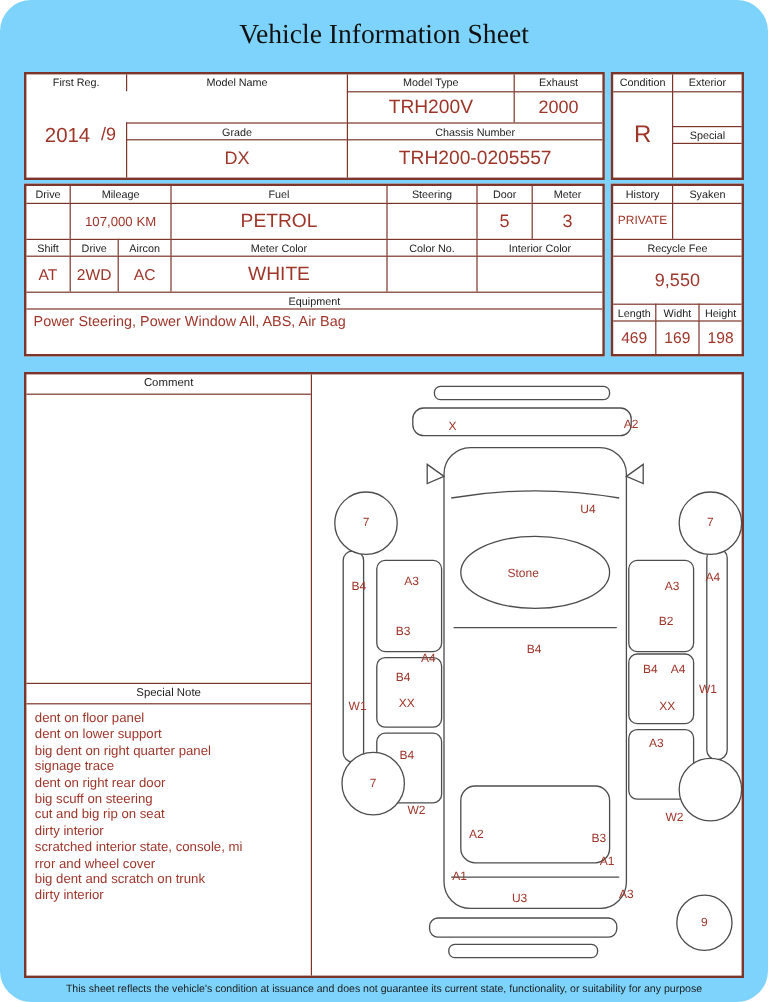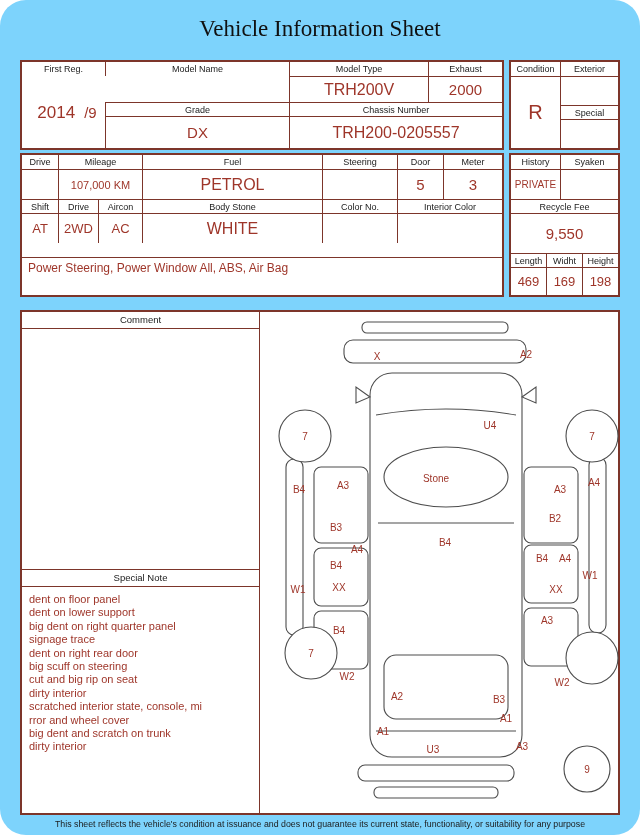--- a/index.html
+++ b/index.html
@@ -92,29 +92,30 @@
     <div class="c hdr bl" style="grid-area:1/7">Meter</div>
     <div class="c val bt" style="grid-area:2/1"></div>
     <div class="c val v11 bl bt" style="grid-area:2/2/3/4">107,000 KM</div>
     <div class="c val v16 bl bt" style="grid-area:2/4">PETROL</div>
     <div class="c val bl bt" style="grid-area:2/5"></div>
     <div class="c val v15 bl bt" style="grid-area:2/6">5</div>
     <div class="c val v15 bl bt" style="grid-area:2/7">3</div>
     <div class="c hdr bt" style="grid-area:3/1">Shift</div>
     <div class="c hdr bl bt" style="grid-area:3/2">Drive</div>
     <div class="c hdr bl bt" style="grid-area:3/3">Aircon</div>
-    <div class="c hdr bl bt" style="grid-area:3/4">Body Stone</div>
+    <div class="c hdr bl bt" style="grid-area:3/4">Meter Color</div>
     <div class="c hdr bl bt" style="grid-area:3/5">Color No.</div>
     <div class="c hdr bl bt" style="grid-area:3/6/4/8">Interior Color</div>
     <div class="c val v13 bt" style="grid-area:4/1">AT</div>
     <div class="c val v13 bl bt" style="grid-area:4/2">2WD</div>
     <div class="c val v13 bl bt" style="grid-area:4/3">AC</div>
     <div class="c val v16 bl bt" style="grid-area:4/4">WHITE</div>
     <div class="c val bl bt" style="grid-area:4/5"></div>
     <div class="c val bl bt" style="grid-area:4/6/5/8"></div>
+    <div class="c hdr bt" style="grid-area:5/1/6/8">Equipment</div>
     <div class="c val equip bt" style="grid-area:6/1/7/8">Power Steering, Power Window  All, ABS, Air Bag</div>
   </div>
 
   <div class="tbl" style="left:509px;top:153px;width:111px;height:144px;
               grid-template-columns:35px 14px 22px 36px;
               grid-template-rows:14px 30px 14px 40px 14px 28px;">
     <div class="c hdr" style="grid-area:1/1/2/3">History</div>
     <div class="c hdr bl" style="grid-area:1/3/2/5">Syaken</div>
     <div class="c val v10 bt" style="grid-area:2/1/3/3">PRIVATE</div>
     <div class="c val bl bt" style="grid-area:2/3/3/5"></div>

